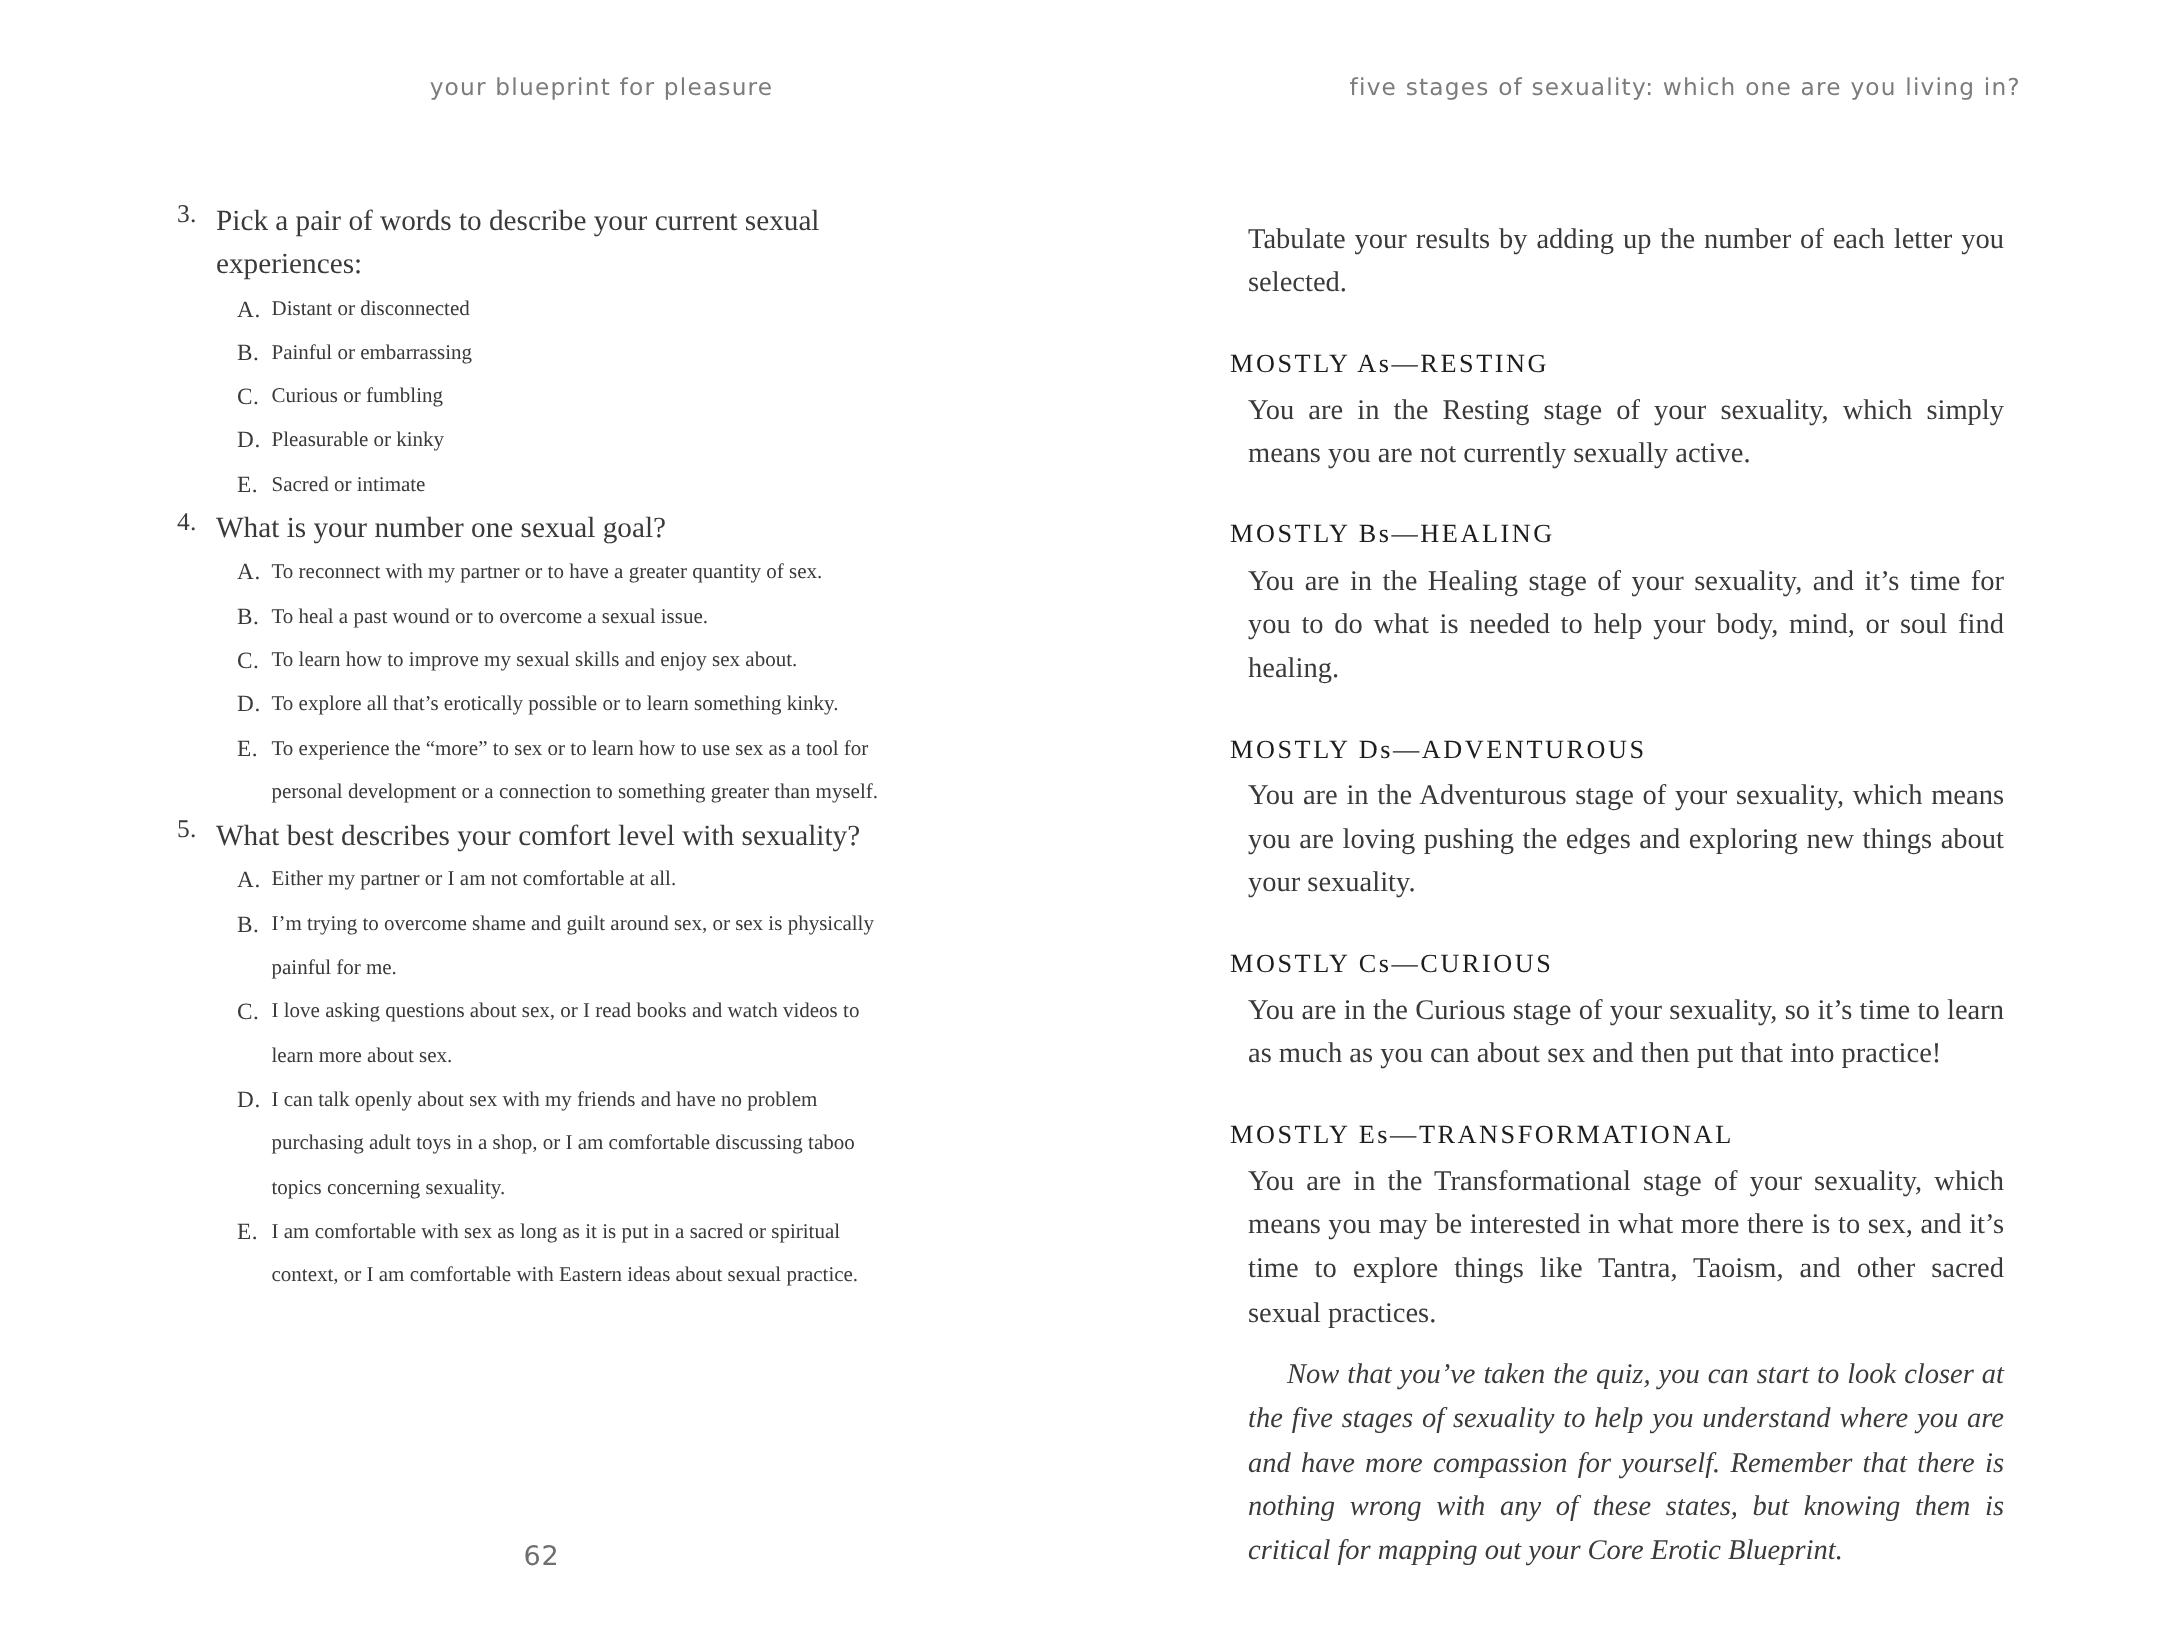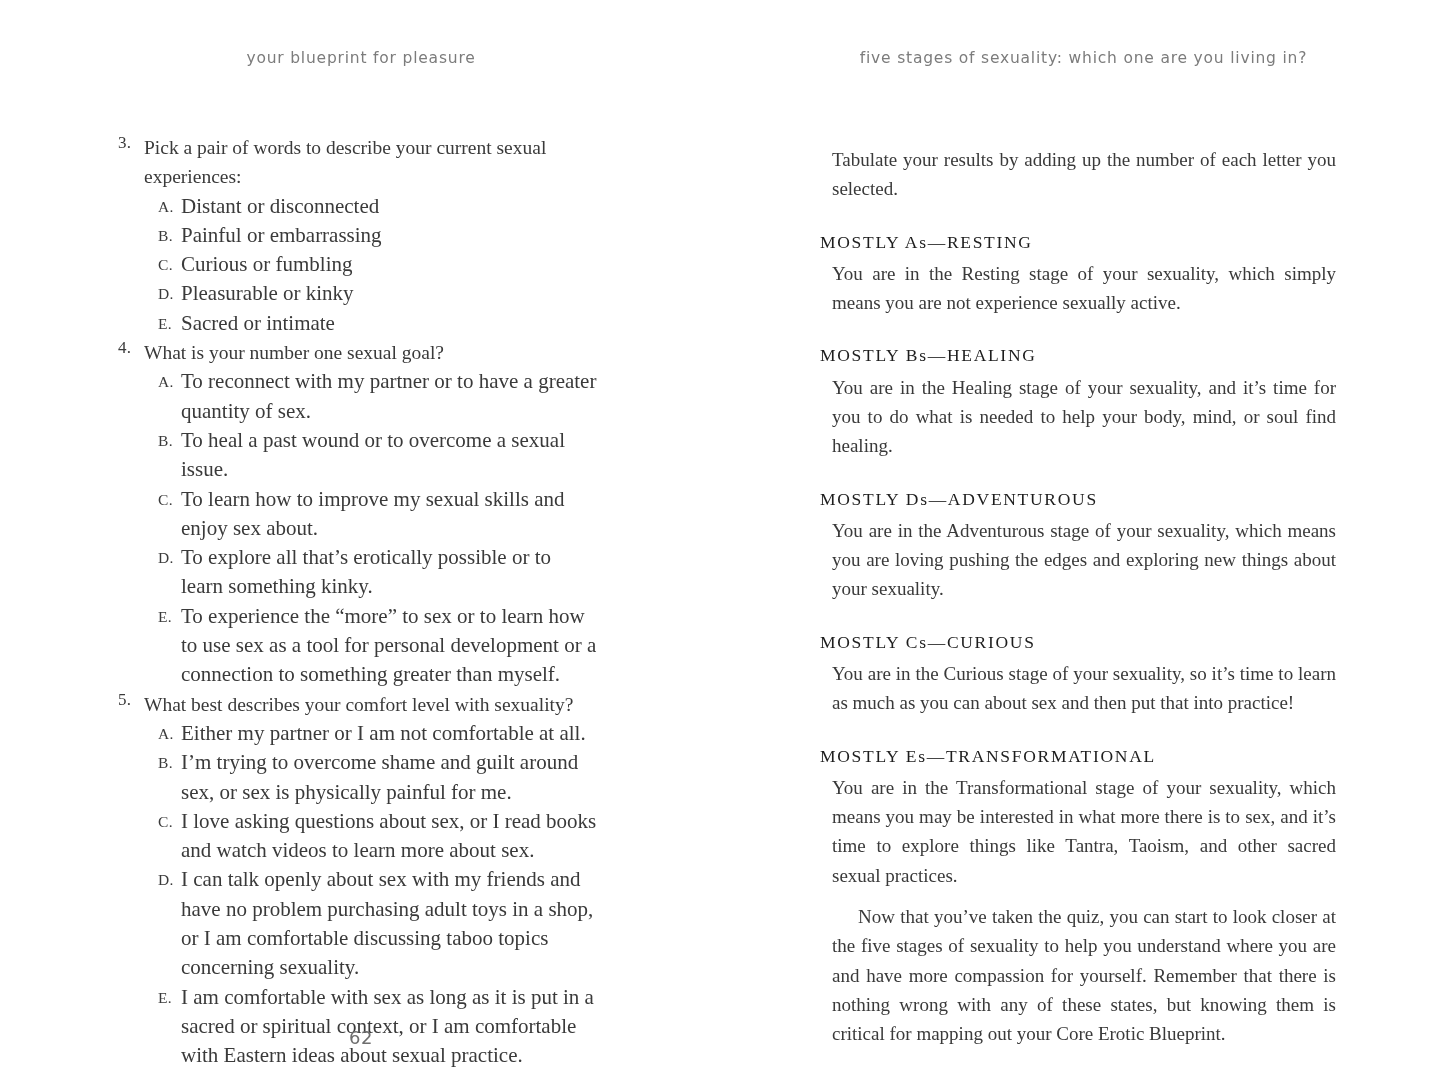--- a/index.html
+++ b/index.html
@@ -35,20 +35,21 @@
     position: absolute;
     top: 49px;
     width: 100%;
     text-align: center;
     font-family: "DejaVu Sans", sans-serif;
     font-size: 15.5px;
     font-weight: 400;
     letter-spacing: 0.8px;
     color: #7c7c7c;
     white-space: nowrap;
+    padding-left: 40px;
   }
   .page-left .running-head { padding-right: 0px; }
 
   
   .folio {
     position: absolute;
     bottom: 36px;
     width: 100%;
     text-align: center;
     font-family: "DejaVu Sans", sans-serif;
@@ -100,21 +101,21 @@
     position: absolute;
     left: 40px;
     top: 0;
     font-size: 15.5px;
     letter-spacing: 0.4px;
     color: #3a3a3a;
     line-height: 29.3px;
   }
   .opt-text {
     display: block;
-    font-size: 21px;
+    font-size: 14px;
     line-height: 29.3px;
     color: #3a3a3a;
   }
 
   
   .results-body {
     position: absolute;
     left: 98px;
     top: 133px;
     width: 528px;
@@ -122,20 +123,21 @@
   .r-para {
     font-size: 19px;
     line-height: 29.3px;
     text-align: justify;
     text-justify: inter-word;
     margin: 12px;
     color: #3a3a3a;
   }
   .r-para.indent {
     text-indent: 26px;
+    font-style: italic;
   }
   .r-heading {
     font-size: 17.5px;
     font-weight: normal;
     letter-spacing: 1.7px;
     color: #1d1d1d;
     margin: 0;
     line-height: 1.1;
   }
   .stage-block { margin-top: 29px; }
@@ -238,21 +240,21 @@
   </div>
 
   <div class="page page-right">
     <div class="running-head">five stages of sexuality: which one are you living in?</div>
 
     <div class="results-body">
       <p class="r-para">Tabulate your results by adding up the number of each letter you selected.</p>
 
       <div class="stage-block">
         <div class="r-heading">MOSTLY As—RESTING</div>
-        <p class="r-para">You are in the Resting stage of your sexuality, which simply means you are not experience sexually active.</p>
+        <p class="r-para">You are in the Resting stage of your sexuality, which simply means you are not currently sexually active.</p>
       </div>
 
       <div class="stage-block">
         <div class="r-heading">MOSTLY Bs—HEALING</div>
         <p class="r-para">You are in the Healing stage of your sexuality, and it’s time for you to do what is needed to help your body, mind, or soul find healing.</p>
       </div>
 
       <div class="stage-block">
         <div class="r-heading">MOSTLY Ds—ADVENTUROUS</div>
         <p class="r-para">You are in the Adventurous stage of your sexuality, which means you are loving pushing the edges and exploring new things about your sexuality.</p>

